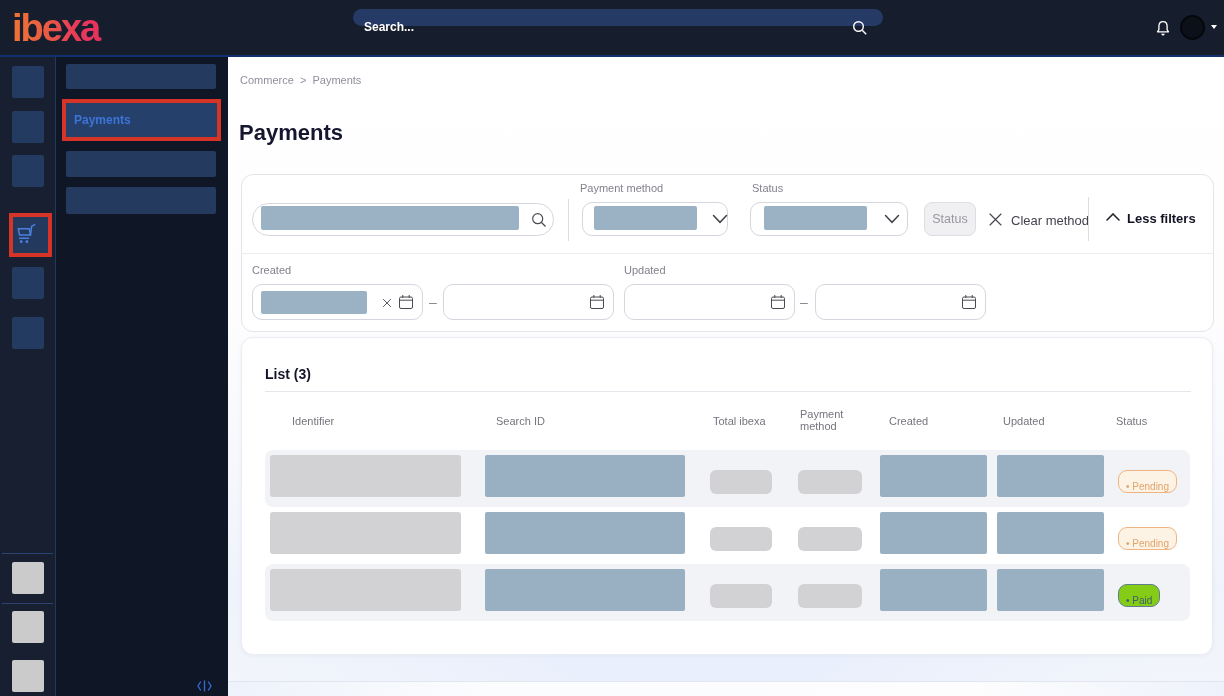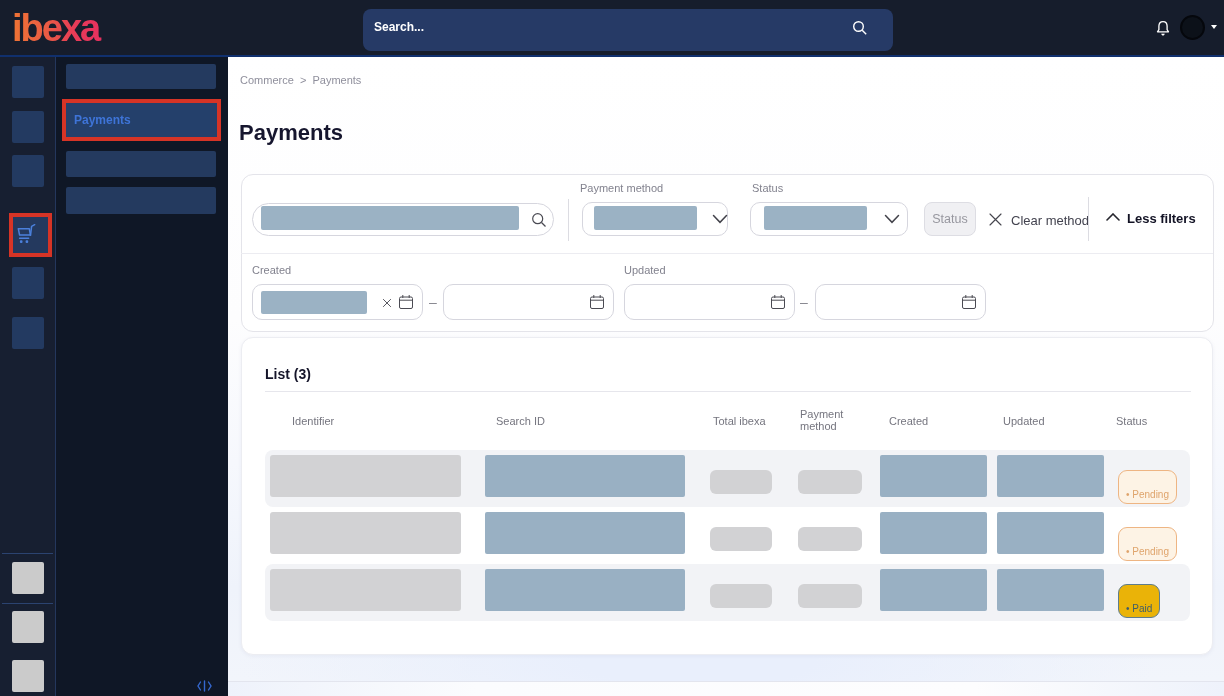--- a/index.html
+++ b/index.html
@@ -1,21 +1,21 @@
 <!DOCTYPE html>
 <html><head>
 <meta charset="utf-8">
 <style>
   * { margin:0; padding:0; box-sizing:border-box; }
   html,body { width:1224px; height:696px; overflow:hidden; font-family:"Liberation Sans", sans-serif; background:#fff; }
   .abs { position:absolute; }
 
   
   #topbar { left:0; top:0; width:1224px; height:57px; background:#161d2c; border-bottom:2px solid #10306e; }
-  #search { left:363px; top:9px; width:530px; height:42px; background:#263a66; border-radius:8px; color:#fff; font-size:12px; font-weight:bold; line-height:37px; padding-left:11px; }
+  #search { left:353px; top:9px; width:530px; height:17px; background:#263a66; border-radius:16px; color:#fff; font-size:12px; font-weight:bold; line-height:37px; padding-left:11px; }
   #bell { left:1156px; top:20px; }
   #avatar { left:1180px; top:15px; width:25px; height:25px; border-radius:50%; background:#0c1119; border:2.5px solid #05070c; }
   #caret { left:1211px; top:25px; width:0; height:0; border-left:3.5px solid transparent; border-right:3.5px solid transparent; border-top:4.5px solid #fff; }
 
   
   #rail { left:0; top:57px; width:56px; height:639px; background:#171f31; border-right:1px solid #24375d; }
   .railblock { position:absolute; left:12px; width:32px; height:32px; background:#233a61; border-radius:2px; }
   .railgray { position:absolute; left:12px; width:32px; height:32px; background:#cbcbcb; border-radius:2px; }
   .railsep { position:absolute; left:2px; width:51px; height:1px; background:#2b4370; }
   #cartwrap { position:absolute; left:9px; top:156px; width:43px; height:44px; border:4px solid #d63426; background:#24395e; }
@@ -48,23 +48,23 @@
 
   
   #lcard { left:241px; top:337px; width:972px; height:318px; background:#fff; border:1px solid #ecedf2; border-radius:12px; box-shadow:0 1px 4px rgba(30,40,90,0.05); }
   #listtitle { left:265px; top:358px; font-size:14px; font-weight:bold; color:#15152a;margin-top:8px; }
   #lsep { left:265px; top:391px; width:926px; height:1px; background:#e6e6ec; }
   .th { position:absolute; font-size:11px; color:#75757f; top:415px; }
   .row { position:absolute; left:265px; width:925px; height:57px; border-radius:8px; }
   .rowalt { background:#f2f3f6; }
   .gplace { position:absolute; background:#d2d2d4; }
   .bplace { position:absolute; background:#99b0c3; border-radius:2px; top:5px; height:42px; }
-  .pill { position:absolute; top:20px; height:23px; border-radius:9px; font-size:10px; line-height:15px; padding:16px 7px; }
+  .pill { position:absolute; top:20px; height:23px; border-radius:9px; font-size:10px; line-height:15px; padding:8px 7px; }
   .pending { border:1px solid #eeb583; background:#fdf3e5; color:#dfa46c; }
-  .paid { border:1px solid #5f7d8c; background:#eab308; color:#3f5d6b; }
+  .paid { border:1px solid #5f7d8c; background:#84cc16; color:#3f5d6b; }
 </style>
 </head>
 <body>
 
 <div id="topbar" class="abs"></div>
 <svg class="abs" style="left:12px;top:10px" width="100" height="36" viewBox="0 0 100 36">
   <defs>
       <linearGradient id="lg" x1="0" y1="0" x2="1" y2="0">
     <stop offset="0" stop-color="#ef7434"></stop>
         <stop offset="0.4" stop-color="#e95a45"></stop>

